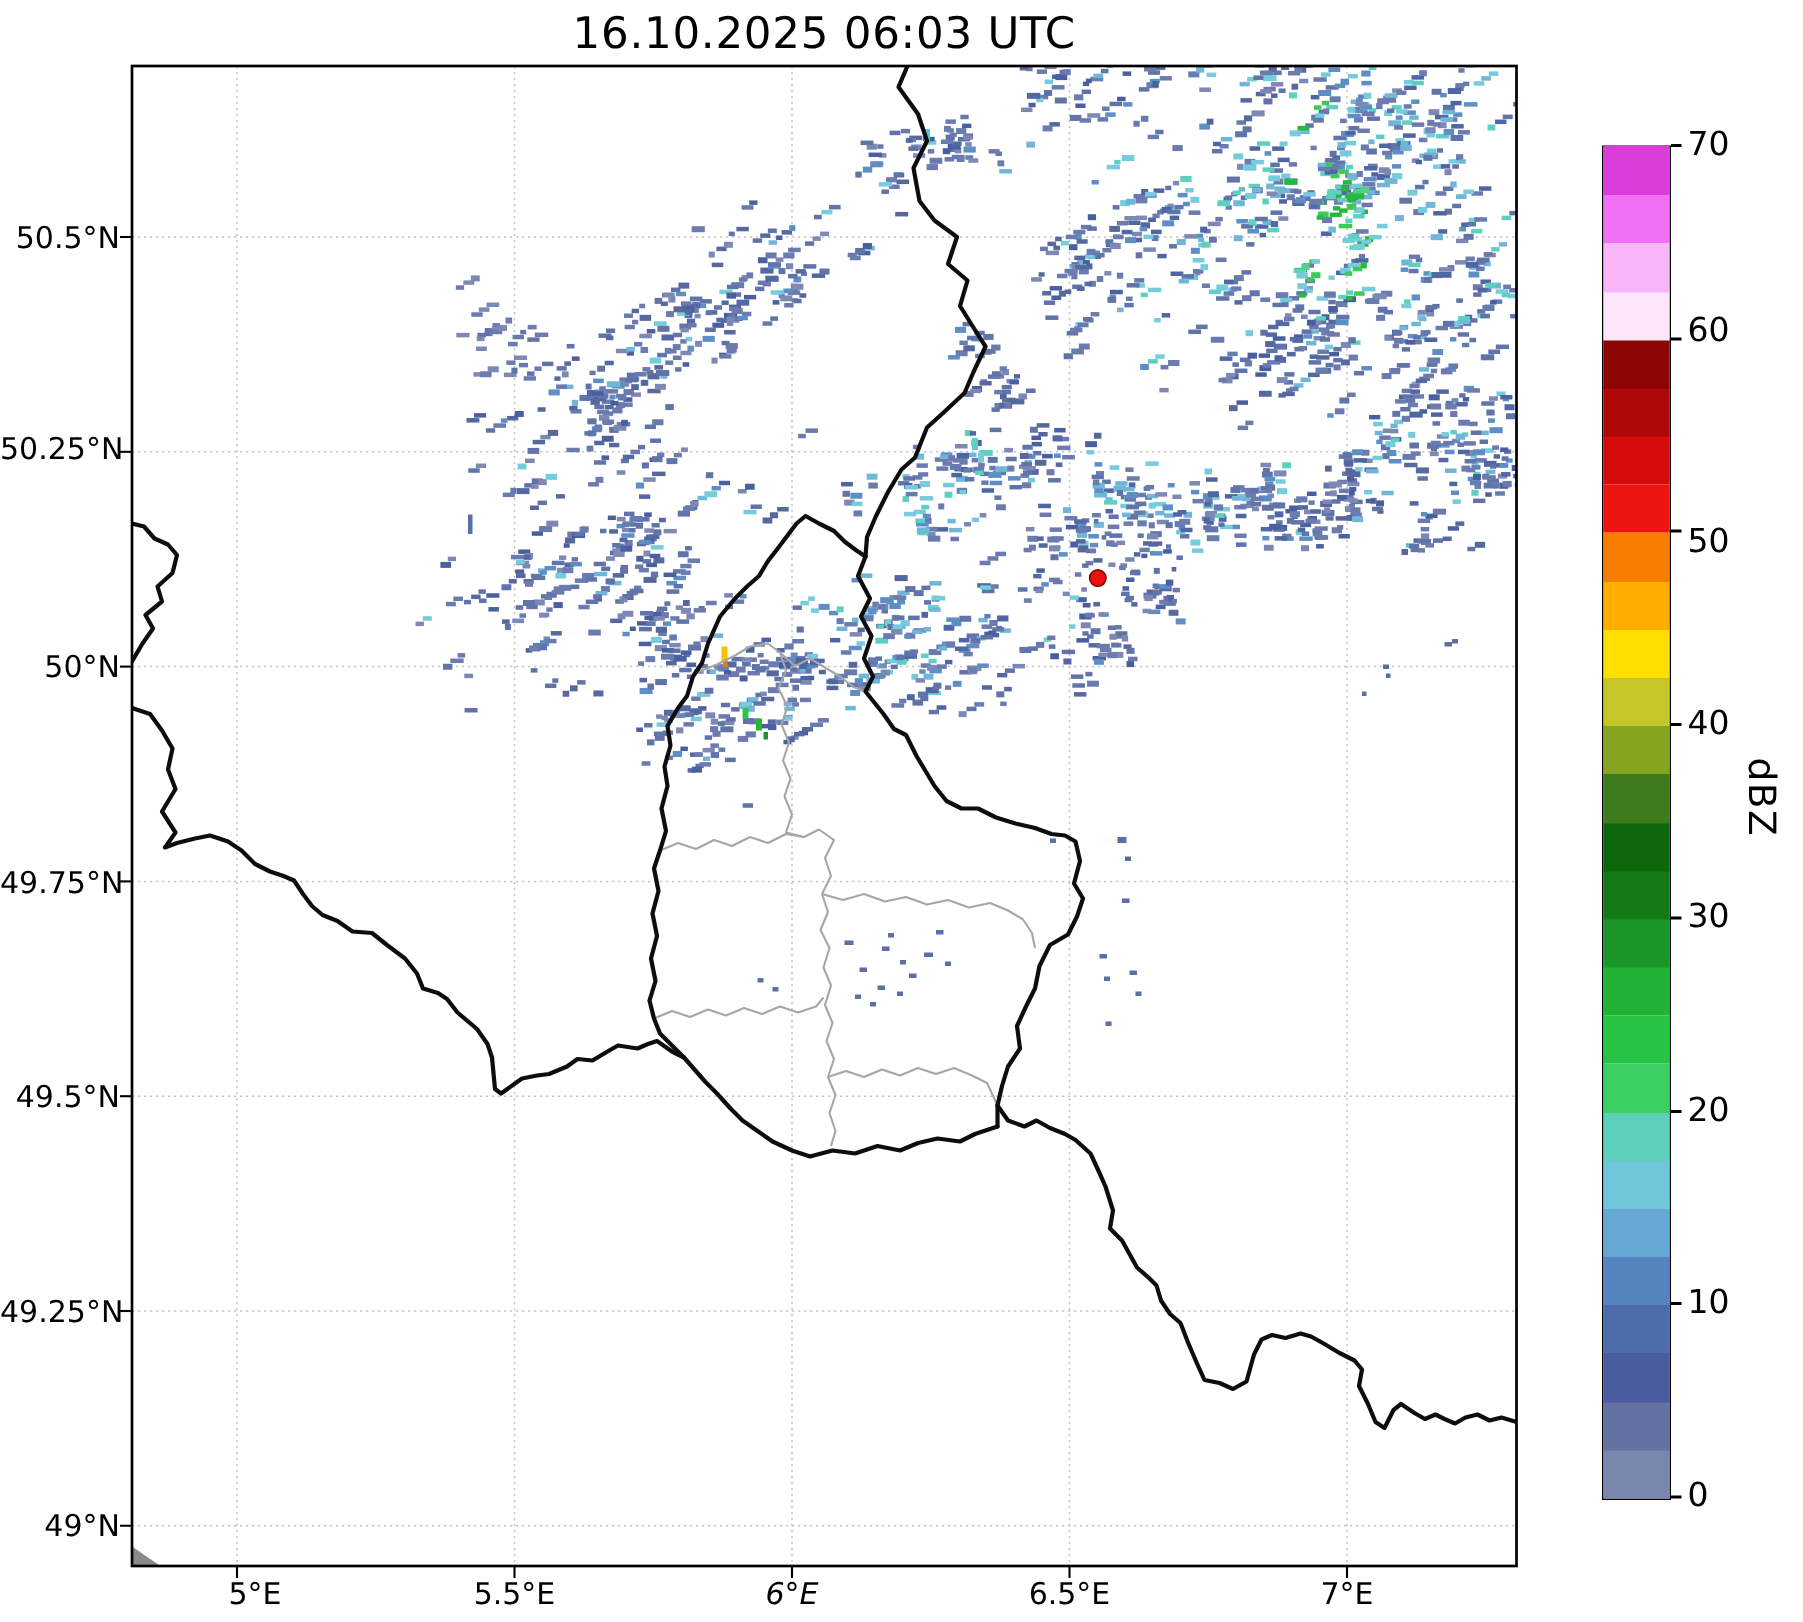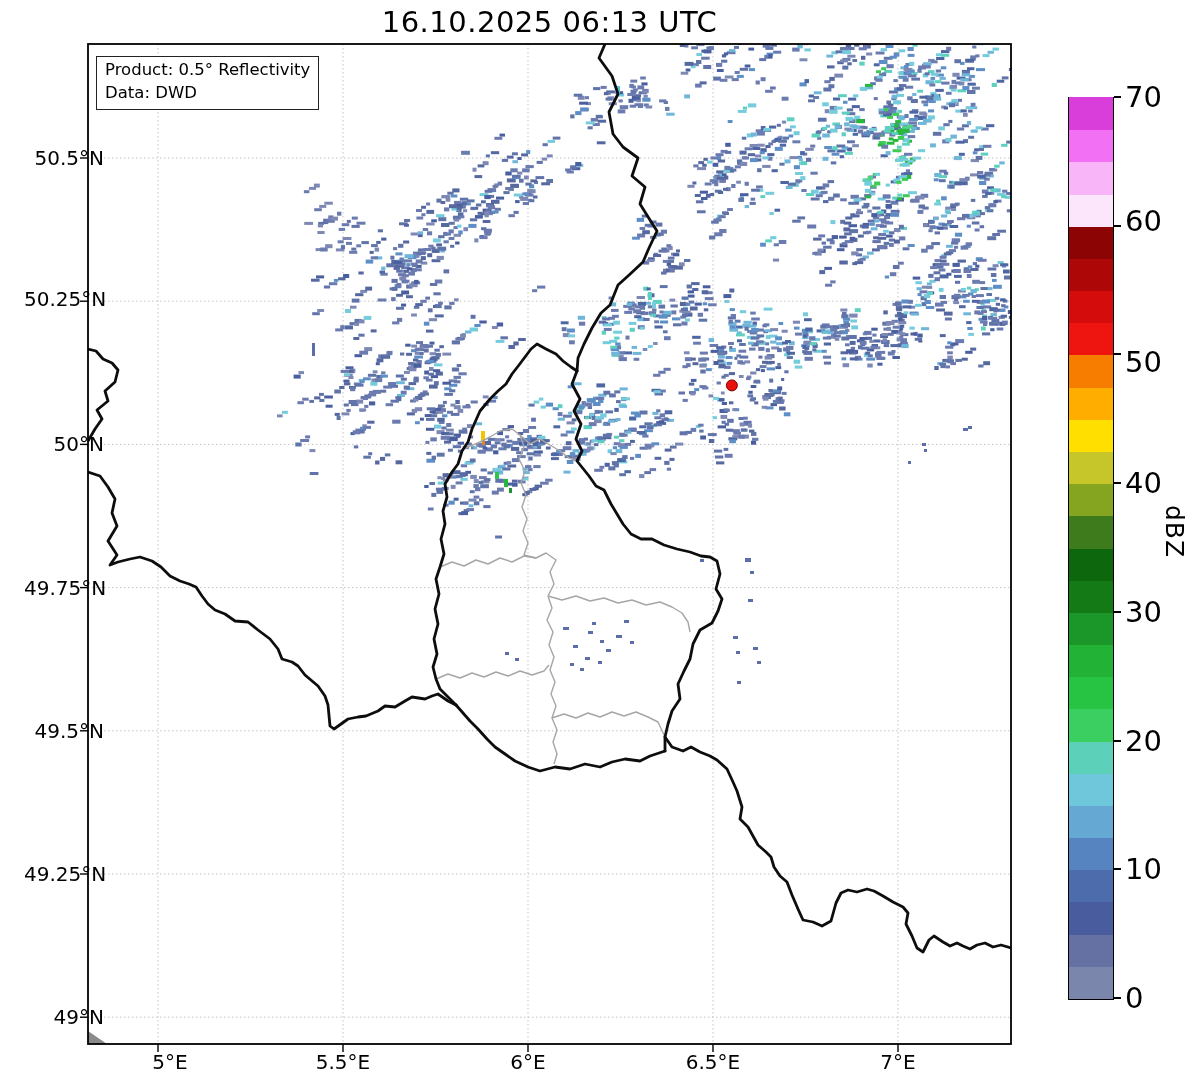--- a/index.html
+++ b/index.html
@@ -4,35 +4,35 @@
 <style>
   html,body{margin:0;padding:0;background:#fff;}
   .fig{position:relative;width:1202px;height:1081px;background:#fff;overflow:hidden;
        font-family:"DejaVu Sans","Liberation Sans",sans-serif;color:#000;}
   .title{position:absolute;left:88px;top:5px;width:923px;text-align:center;
          font-size:29px;letter-spacing:0.5px;}
   .annot{position:absolute;left:96px;top:56px;background:#fff;border:1.6px solid #222;
          padding:2px 8px 4px 8px;font-size:16.5px;line-height:1.38;z-index:6;}
   .annot div{white-space:nowrap;}
   svg.map{position:absolute;left:0;top:0;}
-  .ylab{position:absolute;left:0;width:80px;text-align:right;font-size:20px;height:26px;line-height:26px;padding-left:24px;}
+  .ylab{position:absolute;left:0;width:80px;text-align:right;font-size:20px;height:26px;line-height:26px;}
   .xlab{position:absolute;width:120px;text-align:center;font-size:20px;top:1050px;}
   .cbar{position:absolute;left:1068px;top:97px;width:44px;height:901px;border:1.2px solid #000;
         box-sizing:content-box;}
   .cband{position:absolute;left:0;width:44px;}
   .cbtick{position:absolute;left:1114px;width:7px;height:2px;background:#000;}
-  .cblab{position:absolute;left:1125px;width:60px;font-size:29px;height:30px;line-height:30px;text-align:left;}
+  .cblab{position:absolute;left:1125px;width:60px;font-size:22px;height:30px;line-height:30px;text-align:left;}
   .cbtitle{position:absolute;left:1160px;top:505px;font-size:25px;writing-mode:vertical-rl;
            letter-spacing:1px;}
 </style>
 </head>
 <body>
 
 <div class="fig">
-  <div class="title">16.10.2025 06:13 UTC</div>
+  <div class="title">16.10.2025 06:03 UTC</div>
 
   <svg class="map" id="mapsvg" width="1202" height="1081">
       <defs>
         <clipPath id="plotclip">
           <rect x="88" y="44" width="923" height="1000"></rect>
         </clipPath>
       </defs>
       <g clip-path="url(#plotclip)">
         <line x1="158" y1="44" x2="158" y2="1044" stroke="#c4c4c4" stroke-width="1" stroke-dasharray="1.5 2.5"></line>
         <line x1="343" y1="44" x2="343" y2="1044" stroke="#c4c4c4" stroke-width="1" stroke-dasharray="1.5 2.5"></line>
@@ -2744,38 +2744,34 @@
         <line x1="80" y1="158" x2="88" y2="158" stroke="#000" stroke-width="1.4"></line>
         <line x1="80" y1="301.2" x2="88" y2="301.2" stroke="#000" stroke-width="1.4"></line>
         <line x1="80" y1="444.4" x2="88" y2="444.4" stroke="#000" stroke-width="1.4"></line>
         <line x1="80" y1="587.5999999999999" x2="88" y2="587.5999999999999" stroke="#000" stroke-width="1.4"></line>
         <line x1="80" y1="730.8" x2="88" y2="730.8" stroke="#000" stroke-width="1.4"></line>
         <line x1="80" y1="874" x2="88" y2="874" stroke="#000" stroke-width="1.4"></line>
         <line x1="80" y1="1017.1999999999999" x2="88" y2="1017.1999999999999" stroke="#000" stroke-width="1.4"></line>
       </g>
     </svg>
 
-  <div class="annot">
-    <div>Product: 0.5° Reflectivity</div>
-    <div>Data: DWD</div>
-  </div>
 
   <div id="ylabs">
       <div class="ylab" style="top: 145px;">50.5°N</div>
       <div class="ylab" style="top: 286px;">50.25°N</div>
       <div class="ylab" style="top: 431.4px;">50°N</div>
       <div class="ylab" style="top: 574.6px;">49.75°N</div>
       <div class="ylab" style="top: 717.8px;">49.5°N</div>
       <div class="ylab" style="top: 861px;">49.25°N</div>
       <div class="ylab" style="top: 1004.2px;">49°N</div>
     </div>
   <div id="xlabs">
       <div class="xlab" style="left: 110px;">5°E</div>
       <div class="xlab" style="left: 283px;">5.5°E</div>
-      <div class="xlab" style="left: 468px;">6°E</div>
+      <div class="xlab" style="left: 468px; font-style: italic;">6°E</div>
       <div class="xlab" style="left: 653px;">6.5°E</div>
       <div class="xlab" style="left: 838px;">7°E</div>
     </div>
 
   <div class="cbar" id="cbar">
       <div class="cband" style="bottom: 0px; height: 32.7786px; background: rgb(123, 134, 172);"></div>
       <div class="cband" style="bottom: 32.1786px; height: 32.7786px; background: rgb(102, 113, 163);"></div>
       <div class="cband" style="bottom: 64.3571px; height: 32.7786px; background: rgb(73, 92, 158);"></div>
       <div class="cband" style="bottom: 96.5357px; height: 32.7786px; background: rgb(77, 108, 171);"></div>
       <div class="cband" style="bottom: 128.714px; height: 32.7786px; background: rgb(85, 132, 192);"></div>

